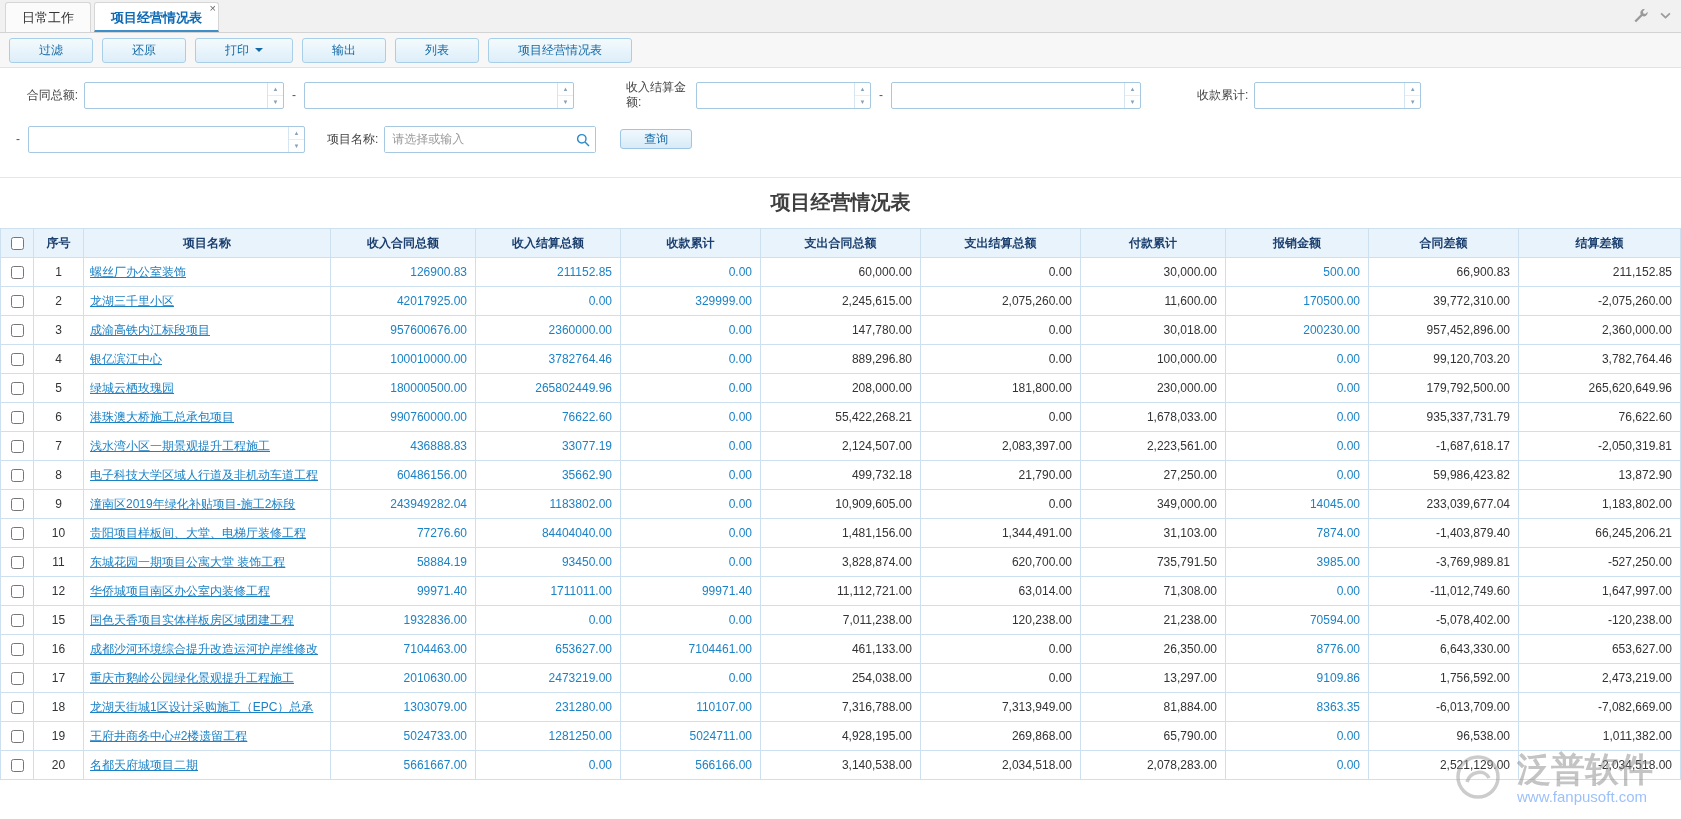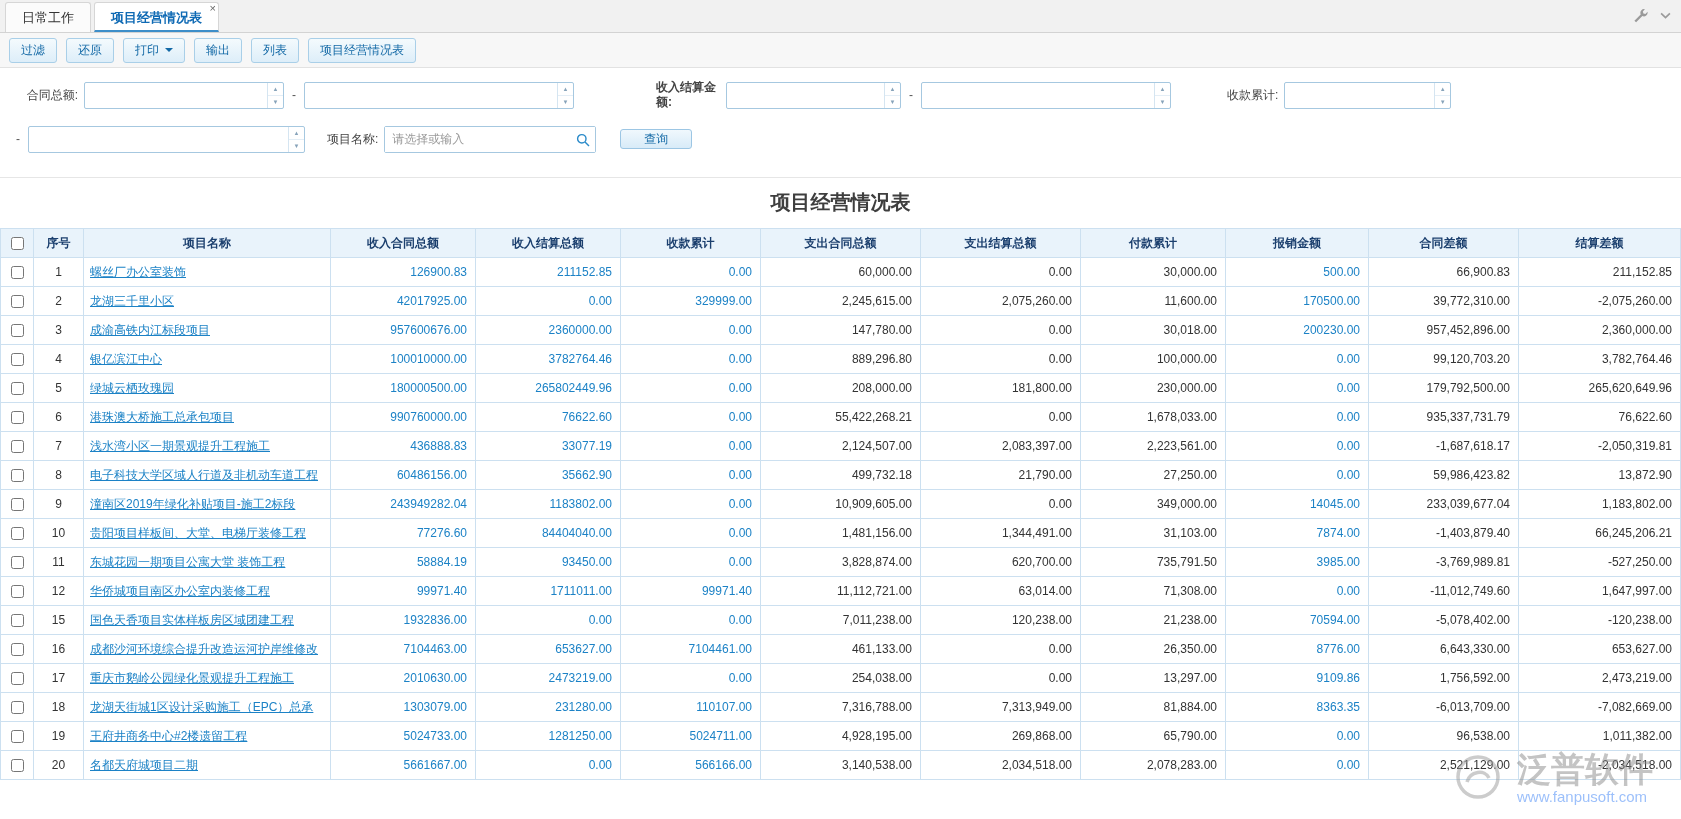--- a/index.html
+++ b/index.html
@@ -9,42 +9,42 @@
   
   .tabbar{height:33px;background:#f1f1f1;border-bottom:1px solid #d3d3d3;display:flex;align-items:flex-end;padding-left:5px;position:relative;}
   .tab{height:30px;line-height:29px;padding:0 16px;font-size:13px;color:#333;background:#fbfbfb;border:1px solid #d6d6d6;border-bottom:none;margin-right:3px;border-radius:3px 3px 0 0;position:relative;cursor:pointer;}
   .tab.active{background:#fff;color:#0f6ab4;font-weight:bold;border-bottom:2px solid #3d8ec9;}
   .tab-close{position:absolute;top:0;right:2px;font-size:11px;font-weight:normal;color:#666;line-height:11px;cursor:pointer;}
   .tabbar-icons{position:absolute;right:10px;top:8px;display:flex;gap:12px;align-items:center;}
   .tabbar-icons svg{display:block;}
 
   
   .toolbar{height:35px;background:#f7f7f7;border-bottom:1px solid #e2e2e2;display:flex;align-items:center;padding:0 9px;gap:9px;}
-  .tb-btn{height:25px;padding:0 11px;background:linear-gradient(#f4fafd,#ddeef9);border:1px solid #a9cfe8;border-radius:3px;color:#1369a6;font-size:12px;cursor:pointer;font-family:inherit;display:inline-flex;align-items:center;gap:6px;}
+  .tb-btn{height:25px;padding:0 29px;background:linear-gradient(#f4fafd,#ddeef9);border:1px solid #a9cfe8;border-radius:3px;color:#1369a6;font-size:12px;cursor:pointer;font-family:inherit;display:inline-flex;align-items:center;gap:6px;}
   .caret{display:inline-block;width:0;height:0;border-left:4px solid transparent;border-right:4px solid transparent;border-top:4px solid #1369a6;}
 
   
   .filter-panel{background:#fff;border-bottom:1px solid #e6e6e6;padding:5px 0 16px;}
   .filter-row{display:flex;align-items:center;height:44px;padding:0 8px;}
   .f-label{color:#444;margin-right:6px;white-space:nowrap;}
   .f-label.right{min-width:70px;text-align:right;}
   .wrap-label{width:64px;text-align:left;line-height:1.25;margin-right:6px;color:#444;}
   .range-dash{margin:0 8px;color:#555;}
   .spin-input{position:relative;height:27px;border:1px solid #a6c8e0;border-radius:2px;background:#fff;}
   .spin-input input{border:none;outline:none;width:100%;height:100%;padding:0 20px 0 6px;font-size:12px;font-family:inherit;background:transparent;}
   .spinner{position:absolute;right:0;top:0;bottom:0;width:16px;display:flex;flex-direction:column;border-left:1px solid #d5e5f1;}
   .spinner span{flex:1;display:flex;align-items:center;justify-content:center;color:#87a3ba;font-size:6px;cursor:pointer;}
   .spinner span.up{border-bottom:1px solid #e4eef6;}
   .w200{width:200px;} .w270{width:270px;} .w175{width:175px;} .w250{width:250px;} .w167{width:167px;} .w277{width:277px;}
   .search-box{position:relative;width:212px;height:27px;border:1px solid #a6c8e0;border-radius:2px;background:#fff;}
   .search-box input{border:none;outline:none;width:100%;height:100%;padding:0 24px 0 7px;font-size:12px;font-family:inherit;}
   .search-box input::placeholder{color:#9a9a9a;}
   .mag-icon{position:absolute;right:5px;top:6px;cursor:pointer;}
   .query-btn{height:20px;width:72px;margin-left:24px;background:linear-gradient(#f0f8fd,#d8ebf8);border:1px solid #9cc6e4;border-radius:3px;color:#1369a6;font-size:12px;cursor:pointer;font-family:inherit;}
-  .gap58{margin-left:82px;font-weight:bold;} .gap56{margin-left:56px;} .gap22{margin-left:22px;}
+  .gap58{margin-left:52px;} .gap56{margin-left:56px;} .gap22{margin-left:22px;}
 
   
   .report-title{text-align:center;font-size:20px;font-weight:bold;color:#3e3e3e;padding:11px 0 12px;}
 
   
   table{width:100%;border-collapse:collapse;table-layout:fixed;}
   th,td{border:1px solid #cce0f0;height:29px;font-size:12px;overflow:hidden;white-space:nowrap;}
   th{background:#e9f3fb;color:#1b3f6e;font-weight:bold;text-align:center;padding:0 4px;}
   td{background:#fff;}
   .cb-cell{text-align:center;}

